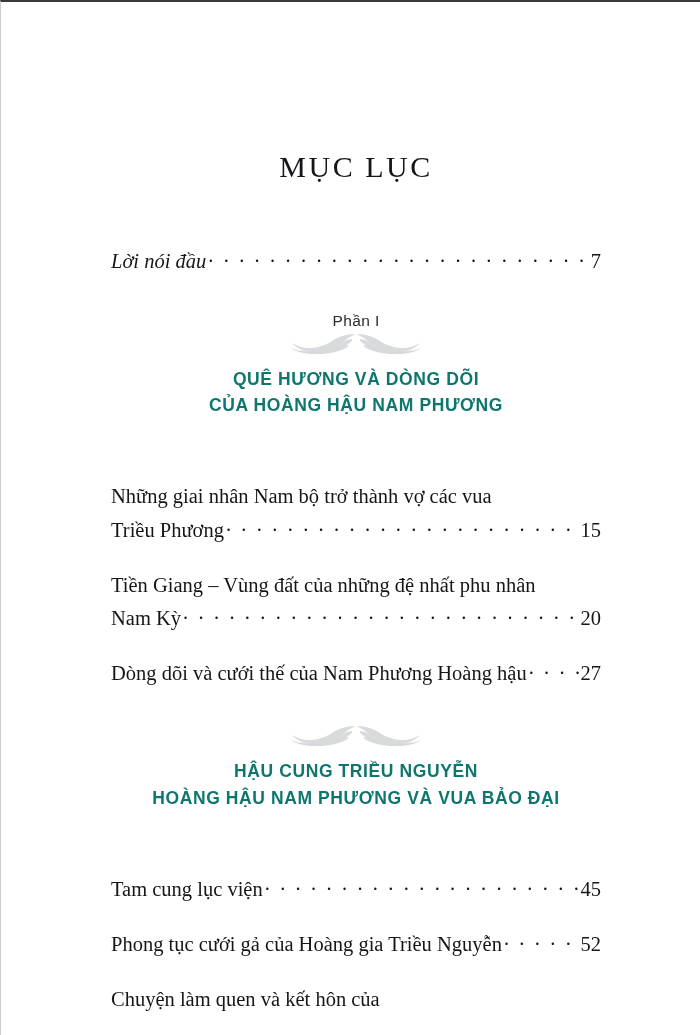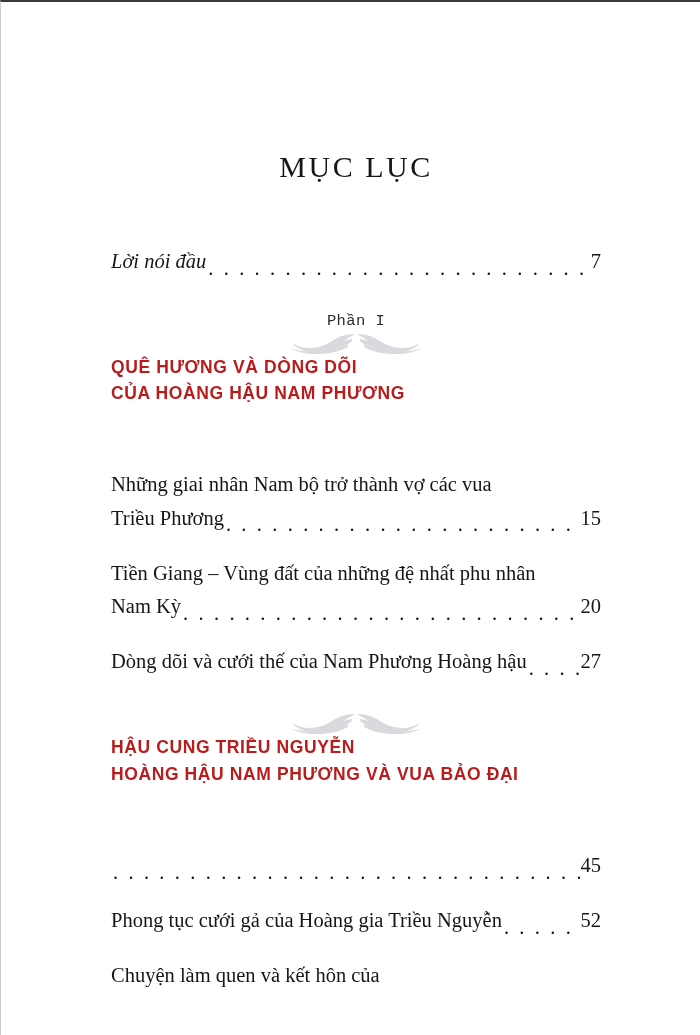--- a/index.html
+++ b/index.html
@@ -50,21 +50,21 @@
   }
   .toc-entry.first { margin-top: 62px; }
   .toc-entry.italic .entry-line { font-style: italic; }
 
   .entry-line {
     display: block;
     white-space: nowrap;
   }
   .entry-line.with-leader {
     display: flex;
-    align-items: flex-end;
+    align-items: flex-start;
     width: 100%;
   }
   .entry-text { flex: 0 0 auto; }
   .leader {
     flex: 1 1 auto;
     overflow: hidden;
     white-space: nowrap;
     margin: 0 0 0 2px;
     font-style: normal;
     letter-spacing: 2.6px;
@@ -80,41 +80,41 @@
     font-style: normal;
     padding-left: 1px;
   }
 
   
   .part-block {
     margin-top: 34px;
     text-align: center;
   }
   .part-label {
-    font-family: Liberation Mono, monospace;
+    font-family: Liberation Sans, sans-serif;
     font-size: 15.5px;
     color: #2b2b2b;
     letter-spacing: 0.4px;
     line-height: 1.2;
   }
   .ornament {
     display: block;
     margin: 1px auto 0;
     width: 140px;
     height: 22px;
   }
   .part-heading {
     font-family: "Liberation Sans", "DejaVu Sans", sans-serif;
     font-weight: bold;
     font-size: 17.5px;
     letter-spacing: 0.6px;
-    color: #b91c1c;
-    text-align: left;
+    color: #0f766e;
+    text-align: center;
     line-height: 1.5;
-    margin-top: 0;
+    margin-top: 12px;
   }
   .part-heading .hline { display: block; white-space: nowrap; }
 </style>
 </head>
 <body>
 
 <div class="page">
   <div class="content">
 
     <h1 class="doc-title">MỤC LỤC</h1>
@@ -174,20 +174,21 @@
             <path d="M62,13 C52,15 42,18 32,19 C22,20 12,19 4,16 C12,21 24,23 36,22 C48,21 57,18 62,15 Z" fill="#d8dadd"></path>
             <path d="M62,13 C52,15 42,18 32,19 C22,20 12,19 4,16 C12,21 24,23 36,22 C48,21 57,18 62,15 Z" fill="#d8dadd" transform="translate(140,0) scale(-1,1)"></path>
           </svg>
           <div class="part-heading">
             <span class="hline">HẬU CUNG TRIỀU NGUYỄN</span>
             <span class="hline">HOÀNG HẬU NAM PHƯƠNG VÀ VUA BẢO ĐẠI</span>
           </div>
         </div>
         <div class="toc-entry first">
           <span class="entry-line with-leader">
+            <span class="entry-text">Tam cung lục viện</span>
             <span class="leader"></span>
             <span class="page-num">45</span>
           </span>
         </div>
         <div class="toc-entry">
           <span class="entry-line with-leader">
             <span class="entry-text">Phong tục cưới gả của Hoàng gia Triều Nguyễn</span>
             <span class="leader"></span>
             <span class="page-num">52</span>
           </span>

